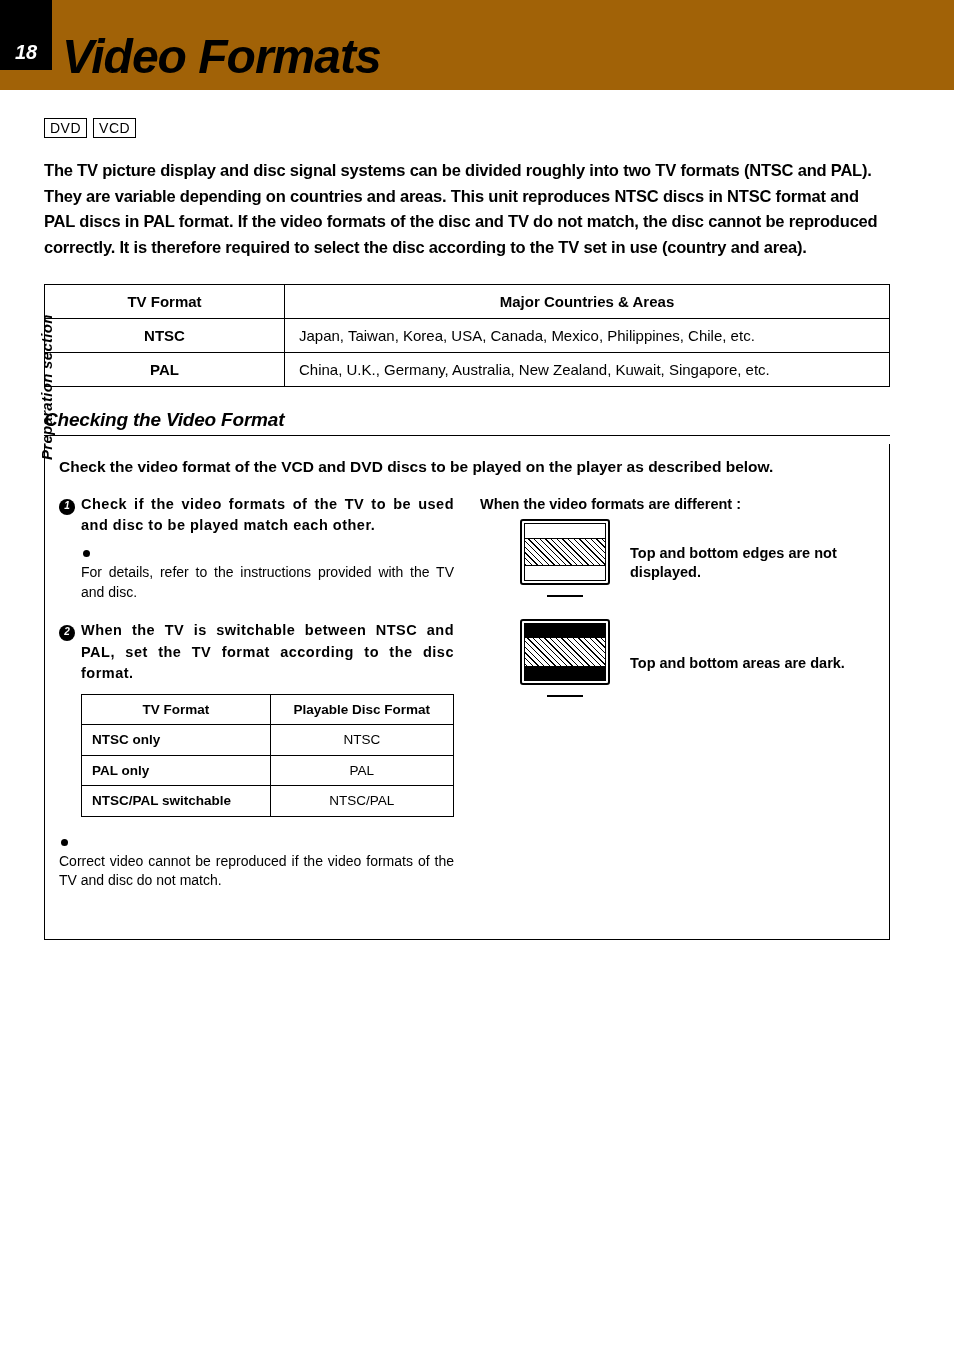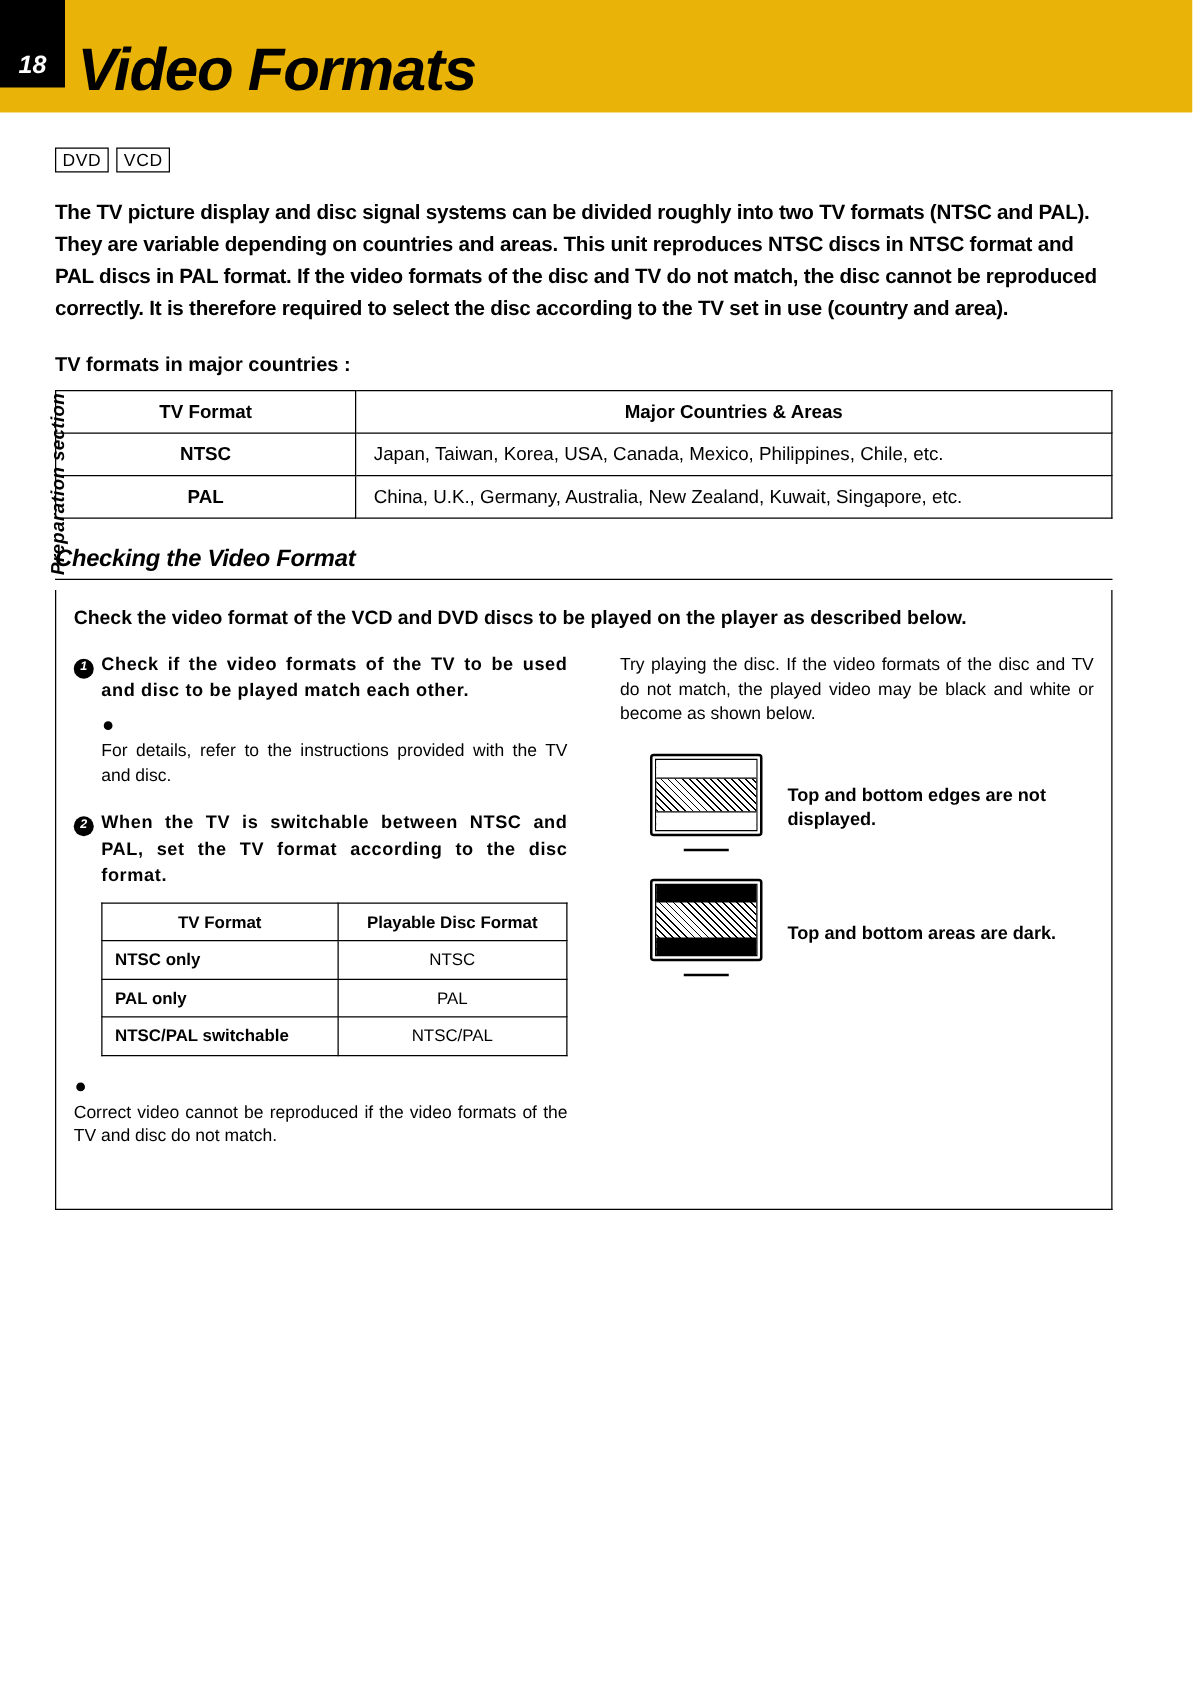--- a/index.html
+++ b/index.html
@@ -1,18 +1,18 @@
 <!DOCTYPE html>
 <html><head>
 <meta charset="utf-8">
 <style>
   * { box-sizing: border-box; margin: 0; padding: 0; }
   html, body { width: 954px; font-family: Arial, Helvetica, sans-serif; color: #000; background: #fff; }
   .page { position: relative; width: 954px; min-height: 1351px; }
-  .header-band { background: #eab308; height: 90px; display: flex; align-items: flex-end; padding-left: 26px; position: relative; }
+  .header-band { background: #a16207; height: 90px; display: flex; align-items: flex-end; padding-left: 26px; position: relative; }
   .page-num-box { position: absolute; left: 0; top: 0; width: 52px; height: 70px; background: #000; color: #fff; font-weight: bold; font-style: italic; font-size: 20px; display: flex; align-items: flex-end; justify-content: center; padding-bottom: 6px; }
   .title { font-size: 48px; font-weight: bold; font-style: italic; font-family: "Arial Narrow", Arial, sans-serif; letter-spacing: -1px; padding-left: 36px; padding-bottom: 6px; }
   .side-label { position: absolute; left: 38px; top: 460px; transform: rotate(-90deg); transform-origin: left top; font-style: italic; font-weight: bold; font-size: 15px; letter-spacing: 0.3px; white-space: nowrap; }
   .content { padding: 28px 64px 0 44px; }
   .badges { display: flex; gap: 6px; margin-bottom: 20px; }
   .badge { border: 1.5px solid #000; font-weight: normal; font-size: 14px; padding: 1px 5px; letter-spacing: 0.5px; }
   .intro { font-weight: bold; font-size: 16.5px; line-height: 1.55; margin-bottom: 24px; letter-spacing: -0.2px; }
   .subhead { font-weight: bold; font-size: 16px; margin-bottom: 10px; }
   table.formats { width: 100%; border-collapse: collapse; border: 1.5px solid #000; margin-bottom: 22px; }
   table.formats th, table.formats td { border: 1px solid #000; padding: 8px 14px; font-size: 15px; text-align: left; }
@@ -67,21 +67,20 @@
   <div class="content">
 
     <div class="badges">
       <span class="badge">DVD</span>
       <span class="badge">VCD</span>
     </div>
 
     <p class="intro">The TV picture display and disc signal systems can be divided roughly into two TV formats (NTSC and PAL). They are variable depending on countries and areas.
 This unit reproduces NTSC discs in NTSC format and PAL discs in PAL format. If the video formats of the disc and TV do not match, the disc cannot be reproduced correctly. It is therefore required to select the disc according to the TV set in use (country and area).</p>
 
-    <p class="subhead">TV formats in major countries :</p>
 
     <table class="formats">
       <tbody>
           <tr>
         <th>TV Format</th>
         <th>Major Countries &amp; Areas</th>
       </tr>
       <tr>
         <td class="fmt">NTSC</td>
         <td>Japan, Taiwan, Korea, USA, Canada, Mexico, Philippines, Chile, etc.</td>
@@ -142,21 +141,21 @@
               <div class="bullet-row" style="margin-left:-22px;">
                 <div class="bullet-dot"><span class="dot"></span></div>
                 <div class="bullet-text">Correct video cannot be reproduced if the video formats of the TV and disc do not match.</div>
               </div>
             </div>
           </div>
 
         </div>
 
         <div class="col">
-          <p class="right-p">Try playing the disc. If the video formats of the disc and TV do not match, the played video may be black and white or become as shown below.</p>
+          <p class="right-h">When the video formats are different :</p>
 
           <div class="tv-row">
             <div class="tv-graphic">
               <div class="tv-outer"></div>
                 <div class="tv-inner letterbox"></div>
                 <div class="tv-stand"></div>
             </div>
             <div class="tv-caption">Top and bottom edges are not displayed.</div>
           </div>
 

